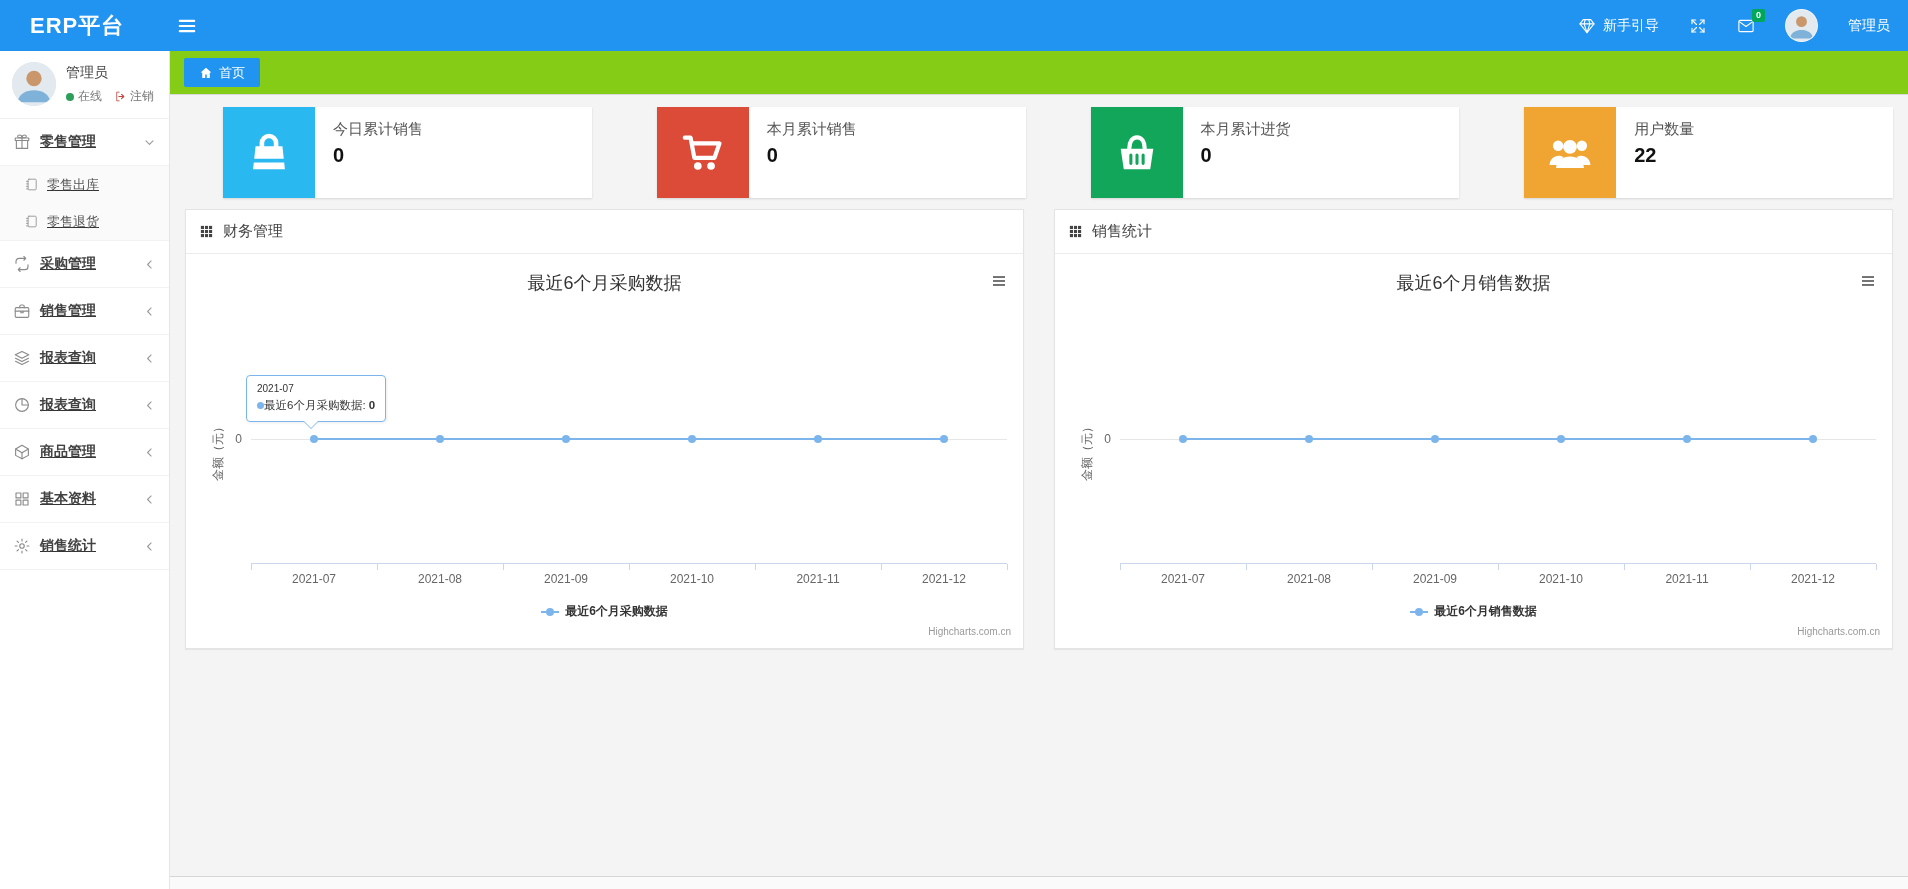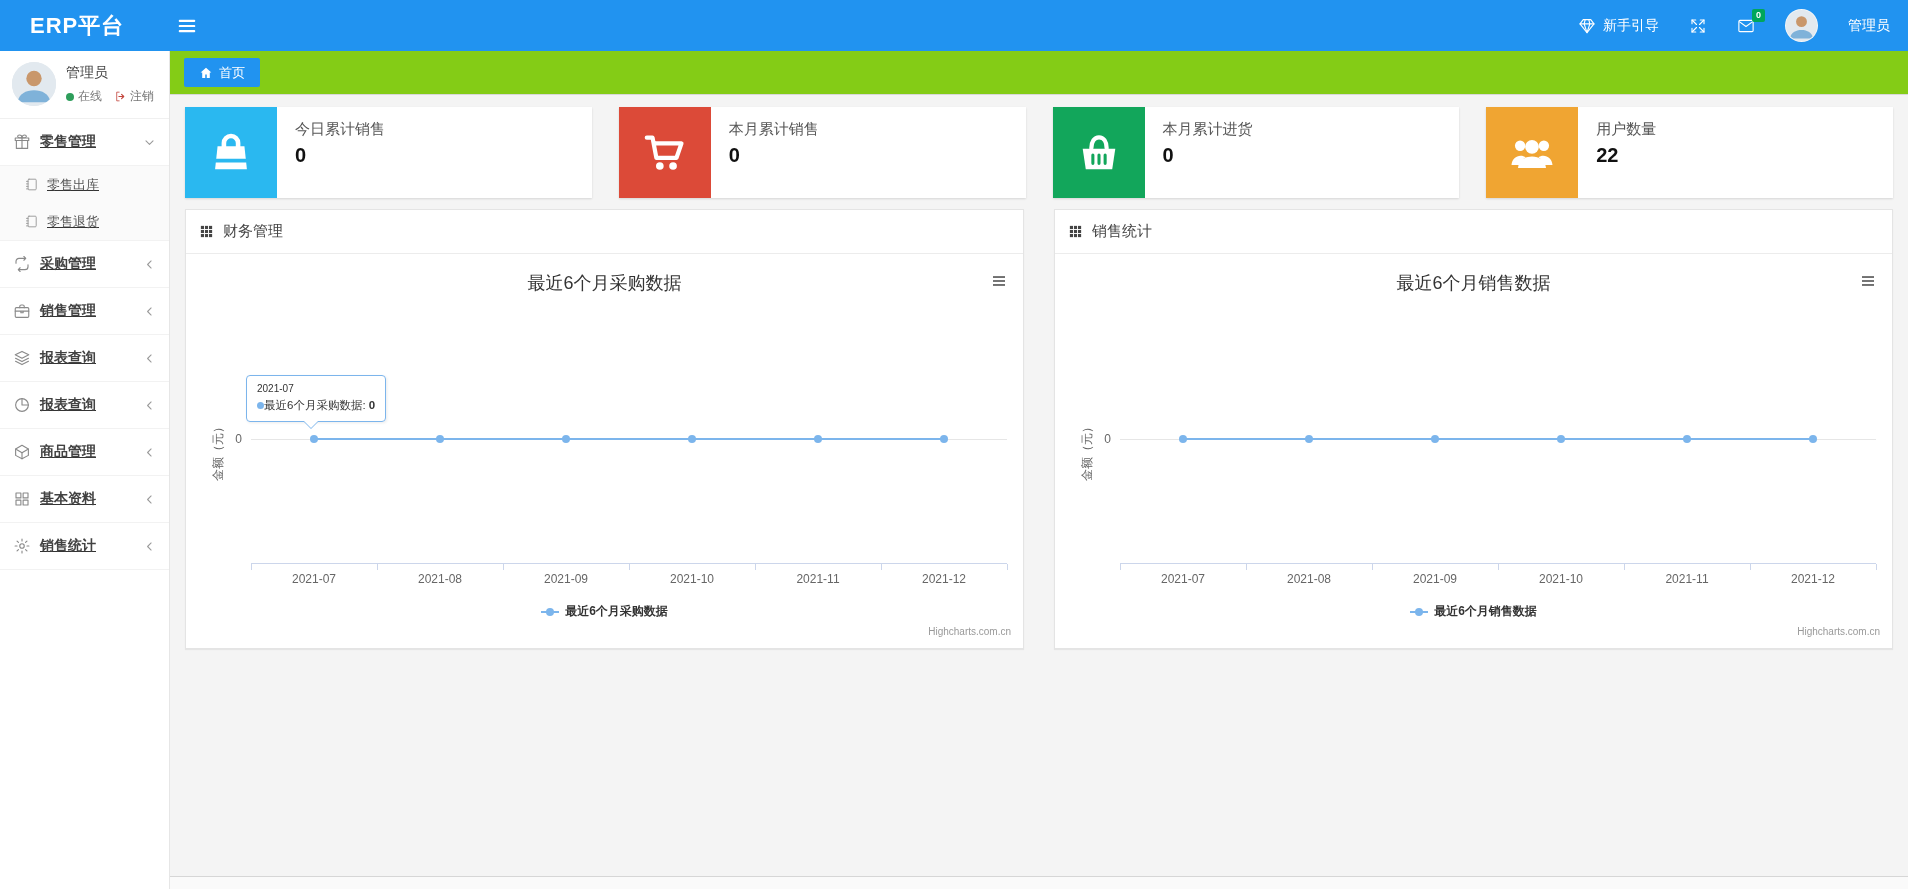--- a/index.html
+++ b/index.html
@@ -46,21 +46,21 @@
   
   .content { position:absolute; top:51px; left:170px; right:0; bottom:0; }
   .tabbar { height:44px; background:#84cc16; border-bottom:1px solid #d8d8d8;
             display:flex; align-items:center; padding:0 14px; }
   .tab-home { display:flex; align-items:center; gap:6px; background:#2193f0; color:#fff;
               height:29px; padding:0 15px; font-size:13px; border-radius:2px; cursor:pointer; }
   .tab-home .nav-icon { width:14px; height:14px; }
 
   .cards-row { display:flex; gap:27px; padding:12px 15px 0 15px; }
   .stat-card { flex:1 1 0; height:91px; background:#fff; box-shadow:0 1px 2px rgba(0,0,0,.12);
-               display:flex; overflow:hidden; }
+               display:flex; overflow:hidden;margin-left:38px; }
   .stat-icon-box { width:92px; flex:none; display:flex; align-items:center; justify-content:center; color:#fff; }
   .stat-icon-box svg { width:46px; height:46px; }
   .stat-body { padding:13px 0 0 18px; }
   .stat-label { font-size:15px; color:#555; }
   .stat-value { font-size:20px; font-weight:bold; color:#111; margin-top:5px; }
 
   .panels-row { display:flex; gap:30px; padding:11px 15px 0 15px; }
   .panel { flex:1 1 0; background:#fff; border:1px solid #e4e4e4; box-shadow:0 1px 1px rgba(0,0,0,.06); }
   .panel-header { height:44px; display:flex; align-items:center; gap:9px; padding:0 13px;
                   border-bottom:1px solid #ececec; font-size:15px; color:#444; }

